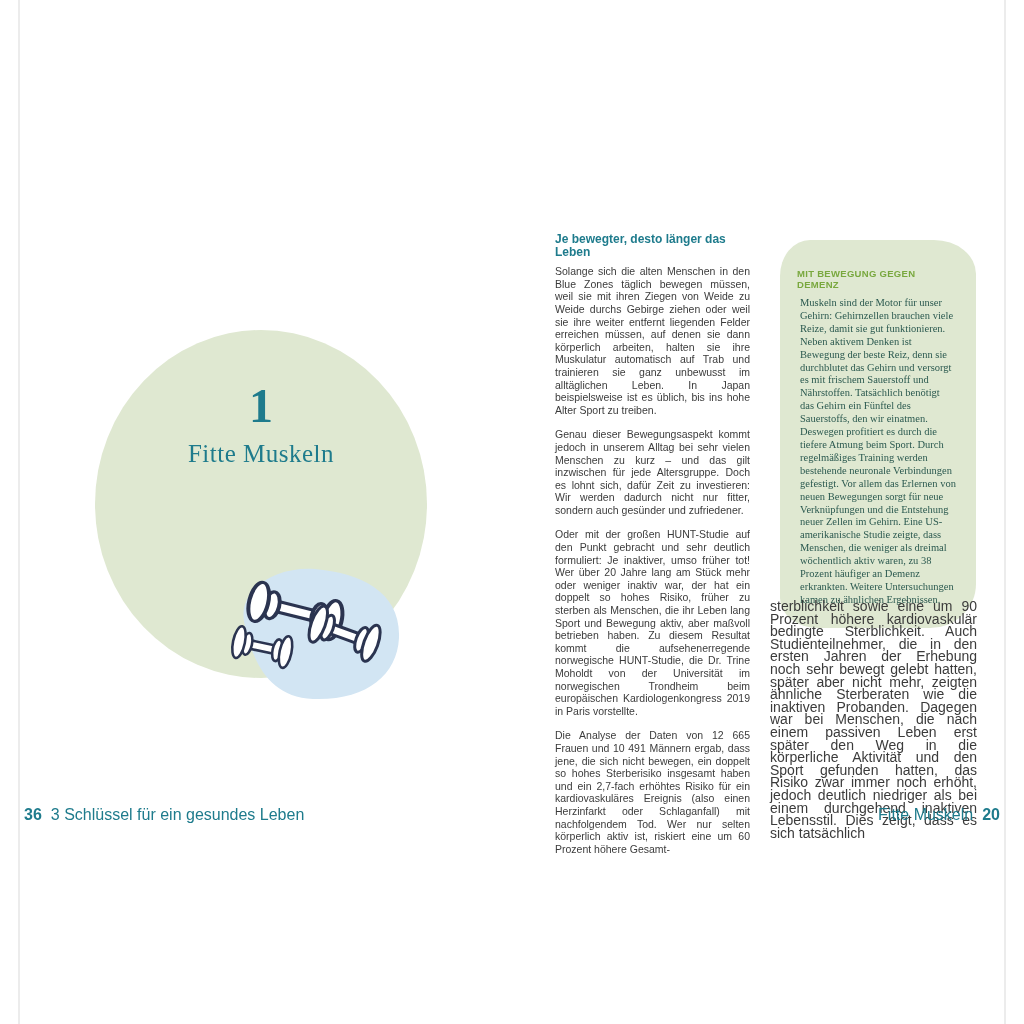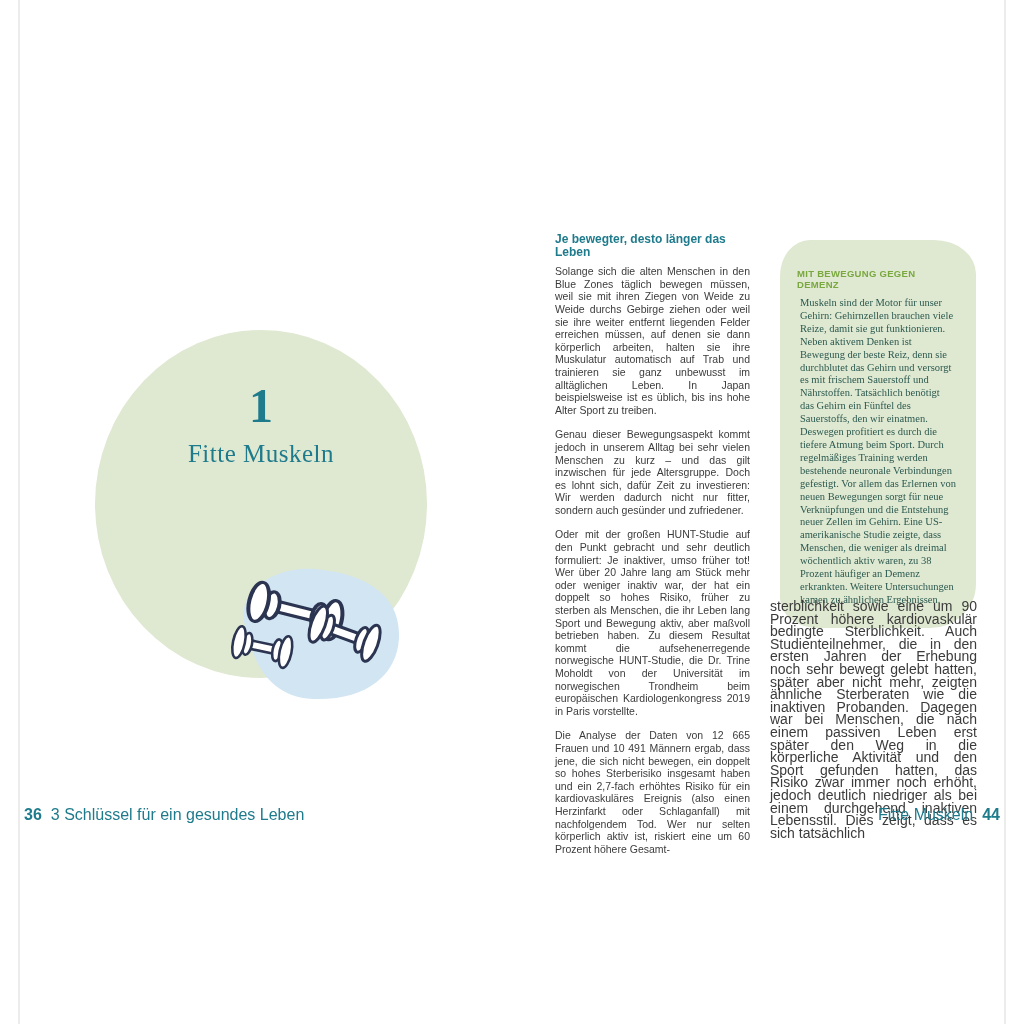--- a/index.html
+++ b/index.html
@@ -123,16 +123,16 @@
 
   <div class="info-box">
     <h3 class="info-box-title">MIT BEWEGUNG GEGEN DEMENZ</h3>
     <p class="info-box-text">Muskeln sind der Motor für unser Gehirn: Gehirnzellen brauchen viele Reize, damit sie gut funktionieren. Neben aktivem Denken ist Bewegung der beste Reiz, denn sie durchblutet das Gehirn und versorgt es mit frischem Sauerstoff und Nährstoffen. Tatsächlich benötigt das Gehirn ein Fünftel des Sauerstoffs, den wir einatmen. Deswegen profitiert es durch die tiefere Atmung beim Sport. Durch regelmäßiges Training werden bestehende neuronale Verbindungen gefestigt. Vor allem das Erlernen von neuen Bewegungen sorgt für neue Verknüpfungen und die Entstehung neuer Zellen im Gehirn. Eine US-amerikanische Studie zeigte, dass Menschen, die weniger als dreimal wöchentlich aktiv waren, zu 38 Prozent häufiger an Demenz erkrankten. Weitere Untersuchungen kamen zu ähnlichen Ergebnissen.</p>
   </div>
 
   <p class="continuation">sterblichkeit sowie eine um 90 Prozent höhere kardiovaskulär bedingte Sterblichkeit. Auch Studienteilnehmer, die in den ersten Jahren der Erhebung noch sehr bewegt gelebt hatten, später aber nicht mehr, zeigten ähnliche Sterberaten wie die inaktiven Probanden. Dagegen war bei Menschen, die nach einem passiven Leben erst später den Weg in die körperliche Aktivität und den Sport gefunden hatten, das Risiko zwar immer noch erhöht, jedoch deutlich niedriger als bei einem durchgehend inaktiven Lebensstil. Dies zeigt, dass es sich tatsächlich</p>
 
   <div class="footer footer-right">
     <span>Fitte Muskeln</span>
-    <span class="page-num">44</span>
+    <span class="page-num">20</span>
   </div>
 
 </div>
 
 </body></html>

